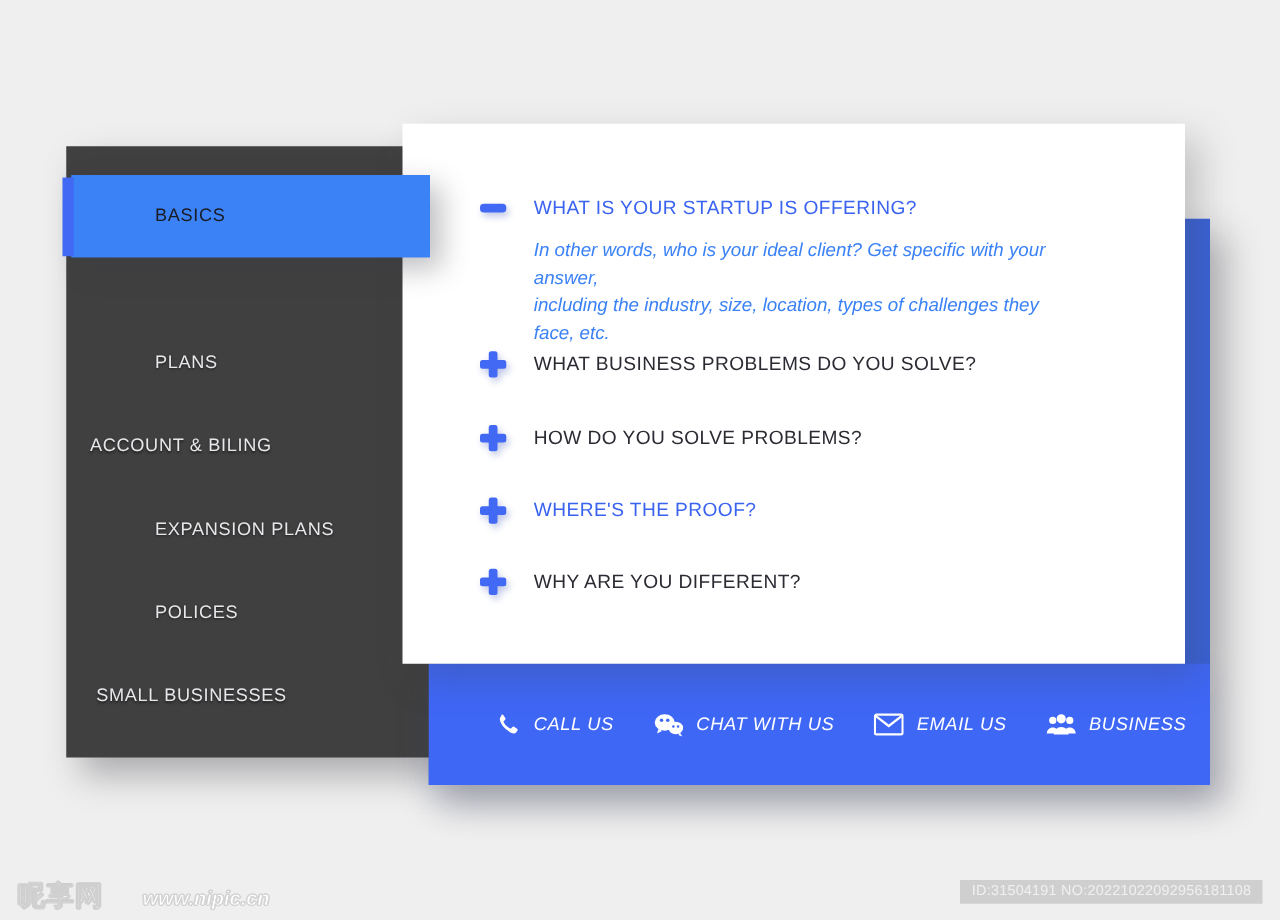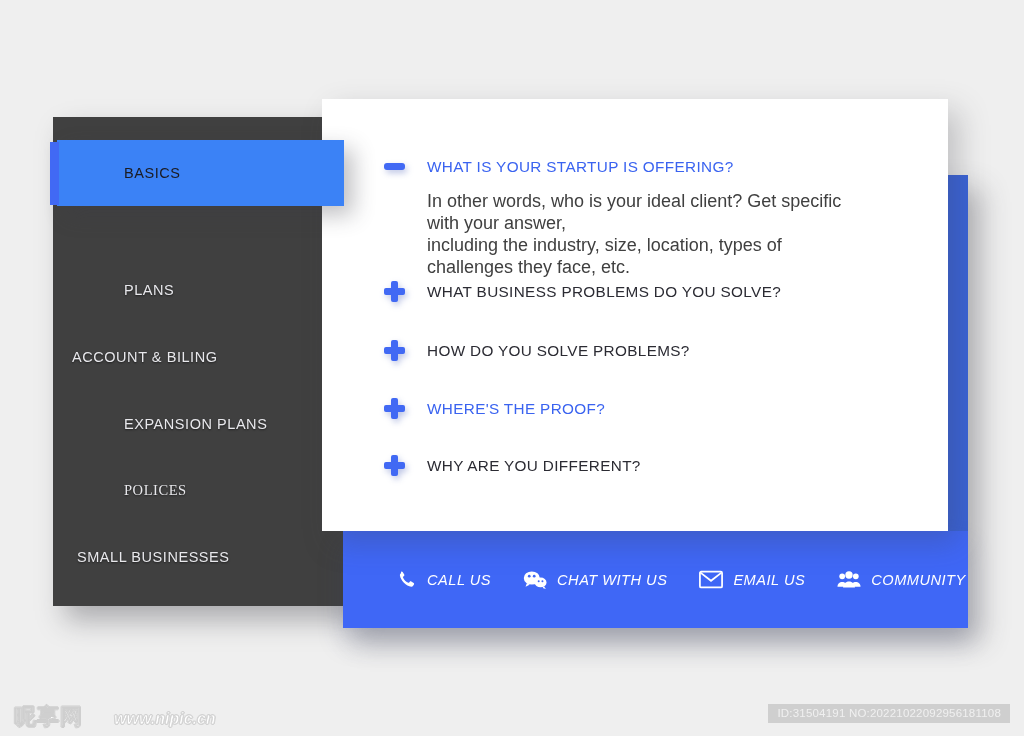--- a/index.html
+++ b/index.html
@@ -164,24 +164,25 @@
     width: 7px; height: 21px;
   }
   .toggle-icon.minus .bar-h {
     top: 7px;
     height: 7px;
     border-radius: 3px;
   }
 
   .faq-answer {
     margin: 13px 0 0 43px;
-    color: #404040;
-    font-size: 18px;
+    color: #3b82f6;
+    font-size: 15px;
     line-height: 22px;
     max-width: 440px;
+    font-style: italic;
   }
   .faq-answer p { margin: 0; }
 
   
   .contact-bar {
     position: absolute;
     left: 343px;
     top: 531px;
     width: 625px;
     height: 97px;
@@ -277,21 +278,21 @@
     <ul class="nav-list">
       <li class="nav-item" style="top:153px;">
         <span class="nav-label">PLANS</span>
       </li>
       <li class="nav-item" style="top:220px;padding-left:19px;">
         <span class="nav-label">ACCOUNT &amp; BILING</span>
       </li>
       <li class="nav-item" style="top:287px;">
         <span class="nav-label">EXPANSION PLANS</span>
       </li>
-      <li class="nav-item" style="top:353px;font-family:Liberation Serif, serif;">
+      <li class="nav-item" style="top:353px;">
         <span class="nav-label">POLICES</span>
       </li>
       <li class="nav-item" style="top:420px;padding-left:24px;">
         <span class="nav-label">SMALL BUSINESSES</span>
       </li>
     </ul>
   </div>
 
   <div class="nav-active-accent"></div>
 
@@ -399,21 +400,21 @@
       <span class="c-icon">
         <svg width="27" height="21" viewBox="0 0 30 22" fill="#ffffff">
           <circle cx="6.5" cy="7" r="3.6"></circle>
           <path d="M0.6 20c0-3.5 2.6-6 5.9-6s5.9 2.5 5.9 6z"></path>
           <circle cx="23.5" cy="7" r="3.6"></circle>
           <path d="M17.6 20c0-3.5 2.6-6 5.9-6s5.9 2.5 5.9 6z"></path>
           <circle cx="15" cy="5.4" r="4.6"></circle>
           <path d="M7.6 21c0-4.3 3.3-7.5 7.4-7.5s7.4 3.2 7.4 7.5z"></path>
         </svg>
       </span>
-      <span>COMMUNITY</span>
+      <span>BUSINESS</span>
     </div>
 
   </div>
 
   <div class="watermark">
     <div class="wm-logo">
       <span class="wm-cn">昵享网</span>
       <span class="wm-url">www.nipic.cn</span>
     </div>
     <div class="wm-id">ID:31504191 NO:20221022092956181108</div>

